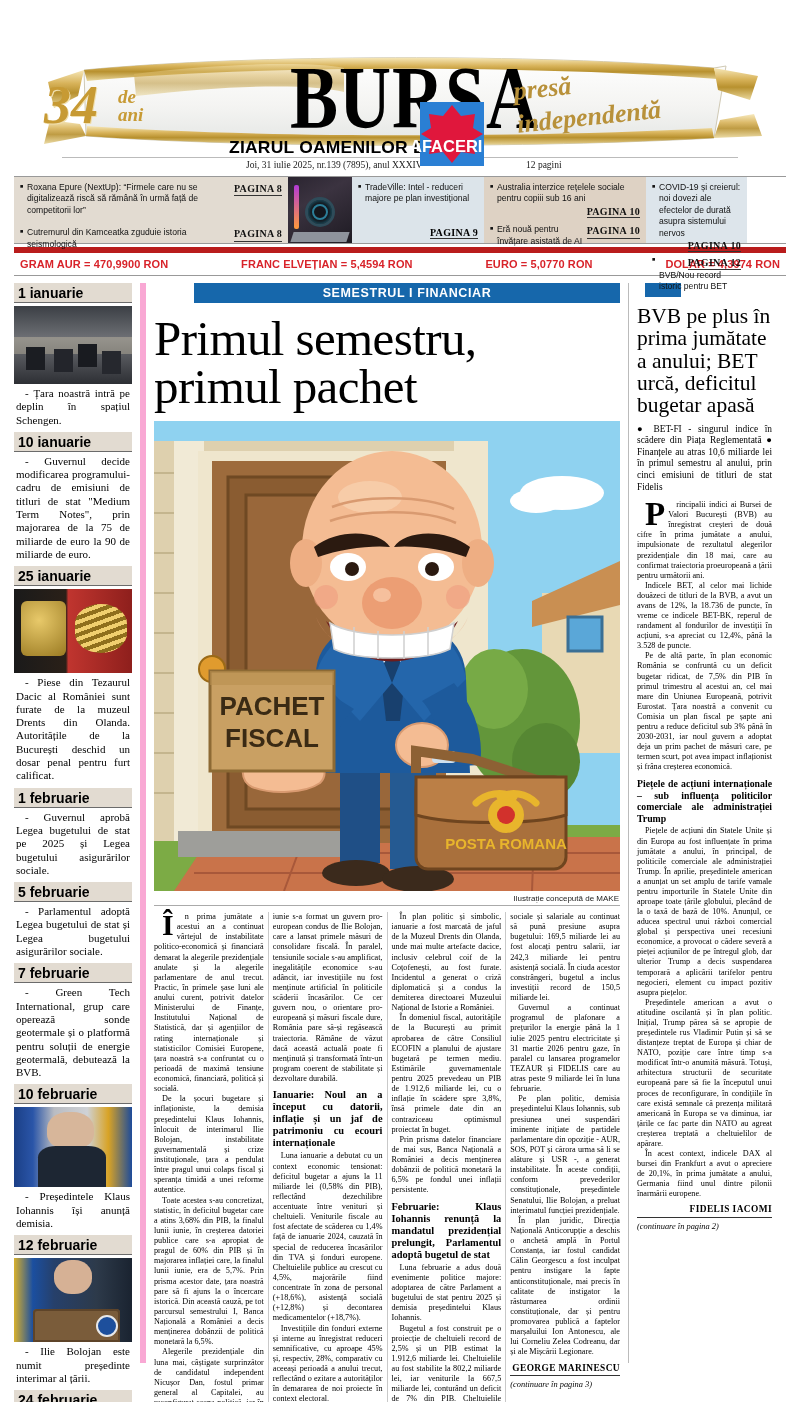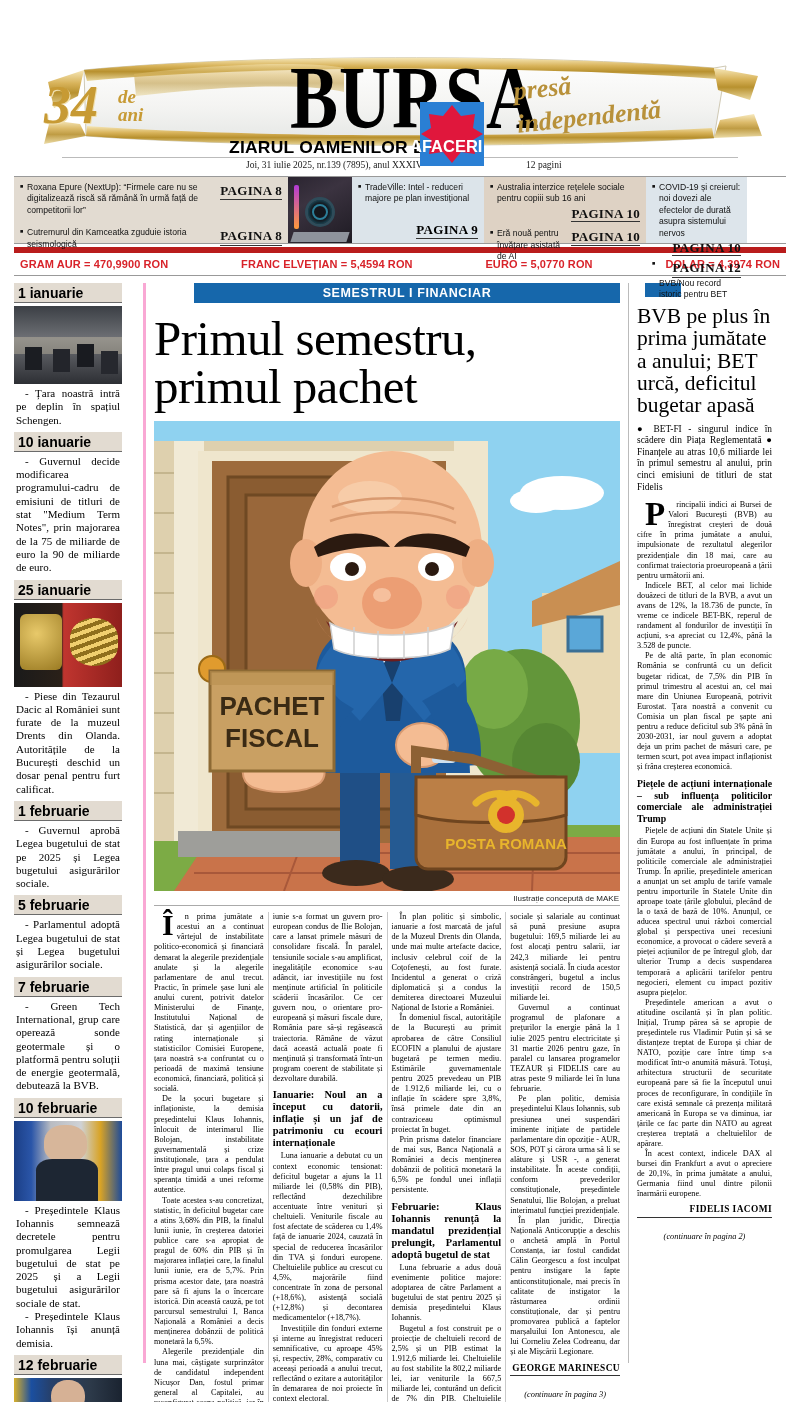--- a/index.html
+++ b/index.html
@@ -67,21 +67,21 @@
     border-top:1px solid #999; border-bottom:1px solid #999; }
   .tcell { padding:5px 6px 3px 6px; position:relative; }
   .tcell.c1 { width:274px; background:#e2dbd1; }
   .tcell.pic { width:64px; padding:0; overflow:hidden; }
   .tcell.c2 { width:132px; background:#dce4ea; }
   .tcell.c3 { width:162px; background:#ded2c4; }
   .tcell.c4 { width:101px; background:#dde5eb; }
   .titem { font-family:"Liberation Sans", sans-serif; font-size:8.6px;
     line-height:1.33; color:#111; margin-bottom:3px; position:relative; padding-left:7px; }
   .titem::before { content:"\25A0"; position:absolute; left:0; top:0.5px; font-size:5.5px; }
-  .pg { font-family:"Liberation Serif", serif; font-weight:700; font-size:13px;
+  .pg { font-family:"Liberation Serif", serif; font-weight:700; font-size:10px;
     letter-spacing:0.3px; border-bottom:1px solid #333; float:right; margin-left:4px; }
   .tspacer { height:8px; }
 
   
   .teaserpic { width:64px; height:68px; position:relative;
     background:linear-gradient(150deg,#2a2430 0%,#3b3340 35%,#1d1a22 100%); }
   .tp-ring { position:absolute; left:17px; top:20px; width:30px; height:30px;
     border-radius:50%; border:3px solid #2e4c5a; background:#14161c;
     box-shadow:0 0 4px #1d6f86 inset; }
   .tp-ring2 { position:absolute; left:24px; top:27px; width:16px; height:16px;
@@ -93,21 +93,21 @@
 
   
   .fxwrap { border-top:6px solid #b91c1c; margin-top:3px; }
   .fxbar { display:flex; justify-content:space-between; padding:5px 6px 5px 6px;
     border-bottom:1px solid #999; }
   .fx { font-family:"Liberation Sans", sans-serif; font-weight:700; font-size:11px;
     color:#d8232a; letter-spacing:0.1px; }
 
   
   .grid { display:flex; margin-top:7px; height:1080px; }
-  .colL { width:132px; padding-right:21px; border-right:3px solid #f9a8d4; }
+  .colL { width:132px; padding-right:8px; border-right:6px solid #f9a8d4; }
   .colC { width:482px; padding:0 8px; }
   .colR { width:144px; padding-left:8px; border-left:1px solid #bbb; }
 
   
   .tl-head { background:#e2dbd1; font-family:"Liberation Sans", sans-serif;
     font-weight:700; font-size:14px; padding:2px 4px 1px 4px; border-bottom:1px solid #6b6b6b; }
   .tl-txt { font-size:11px; line-height:1.21; text-align:justify; padding:3px 2px 5px 2px;
     text-indent:9px; }
   .tl-txt .sub { display:block; text-indent:9px; }
 
@@ -153,21 +153,21 @@
   .body4 { column-count:4; column-gap:9px; column-rule:1px solid #c9c9c9;
     margin-top:6px; font-size:8.2px; line-height:1.235; text-align:justify; }
   .body4 p { margin:0; text-indent:8px; }
   .body4 h3 { font-family:"Liberation Serif", serif; font-weight:700;
     font-size:10.4px; line-height:1.16; margin:5px 0 2px 0; text-indent:0; }
   .dropcapA { float:left; font-size:30px; line-height:0.76; font-weight:700;
     padding:2px 3px 0 0; }
   .byline { font-family:"Liberation Serif", serif; font-weight:700; font-size:9.4px;
     letter-spacing:0.4px; text-align:right; border-bottom:1px solid #333;
     margin-top:5px; padding-bottom:1px; }
-  .cont { font-style:italic; font-size:8.4px; text-align:center; margin-top:14px; }
+  .cont { font-style:italic; font-size:8.4px; text-align:left; margin-top:4px; }
 
   
   .rkick { height:14px; background:#1667ab; width:36px; margin-left:8px; }
   .head2 { font-size:21.5px; line-height:1.04; margin:8px 0 0 0; font-weight:400; }
   .lead2 { font-size:9.4px; line-height:1.23; margin-top:7px; text-align:justify; }
   .rbody { font-size:8.2px; line-height:1.23; text-align:justify; margin-top:7px; }
   .rbody p { margin:0; text-indent:8px; }
   .rbody h3 { font-weight:700; font-size:9.8px; line-height:1.18; margin:6px 0 2px 0; text-indent:0; }
   .dropcapP { float:left; font-size:33px; line-height:0.74; font-weight:700; padding:2px 3px 0 0; }
 </style>
@@ -309,21 +309,20 @@
 
       <div class="tl-head">5 februarie</div>
       <div class="tl-txt">- Parlamentul adoptă Legea bugetului de stat și Legea bugetului asigurărilor sociale.</div>
 
       <div class="tl-head">7 februarie</div>
       <div class="tl-txt">- Green Tech International, grup care operează sonde geotermale și o platformă pentru soluții de energie geotermală, debutează la BVB.</div>
 
       <div class="tl-head">10 februarie</div>
       <div class="ph ph3"></div>
       <div class="tl-txt">
-        <span class="sub">- Președintele Klaus Iohannis semnează decretele pentru promulgarea Legii bugetului de stat pe 2025 și a Legii bugetului asigurărilor sociale de stat.</span>
         <span class="sub">- Președintele Klaus Iohannis își anunță demisia.</span>
       </div>
 
       <div class="tl-head">12 februarie</div>
       <div class="ph ph4">
         <div class="ph-seal"></div>
       </div>
       <div class="tl-txt">- Ilie Bolojan este numit președinte interimar al țării.</div>
 
       <div class="tl-head">24 februarie</div>

